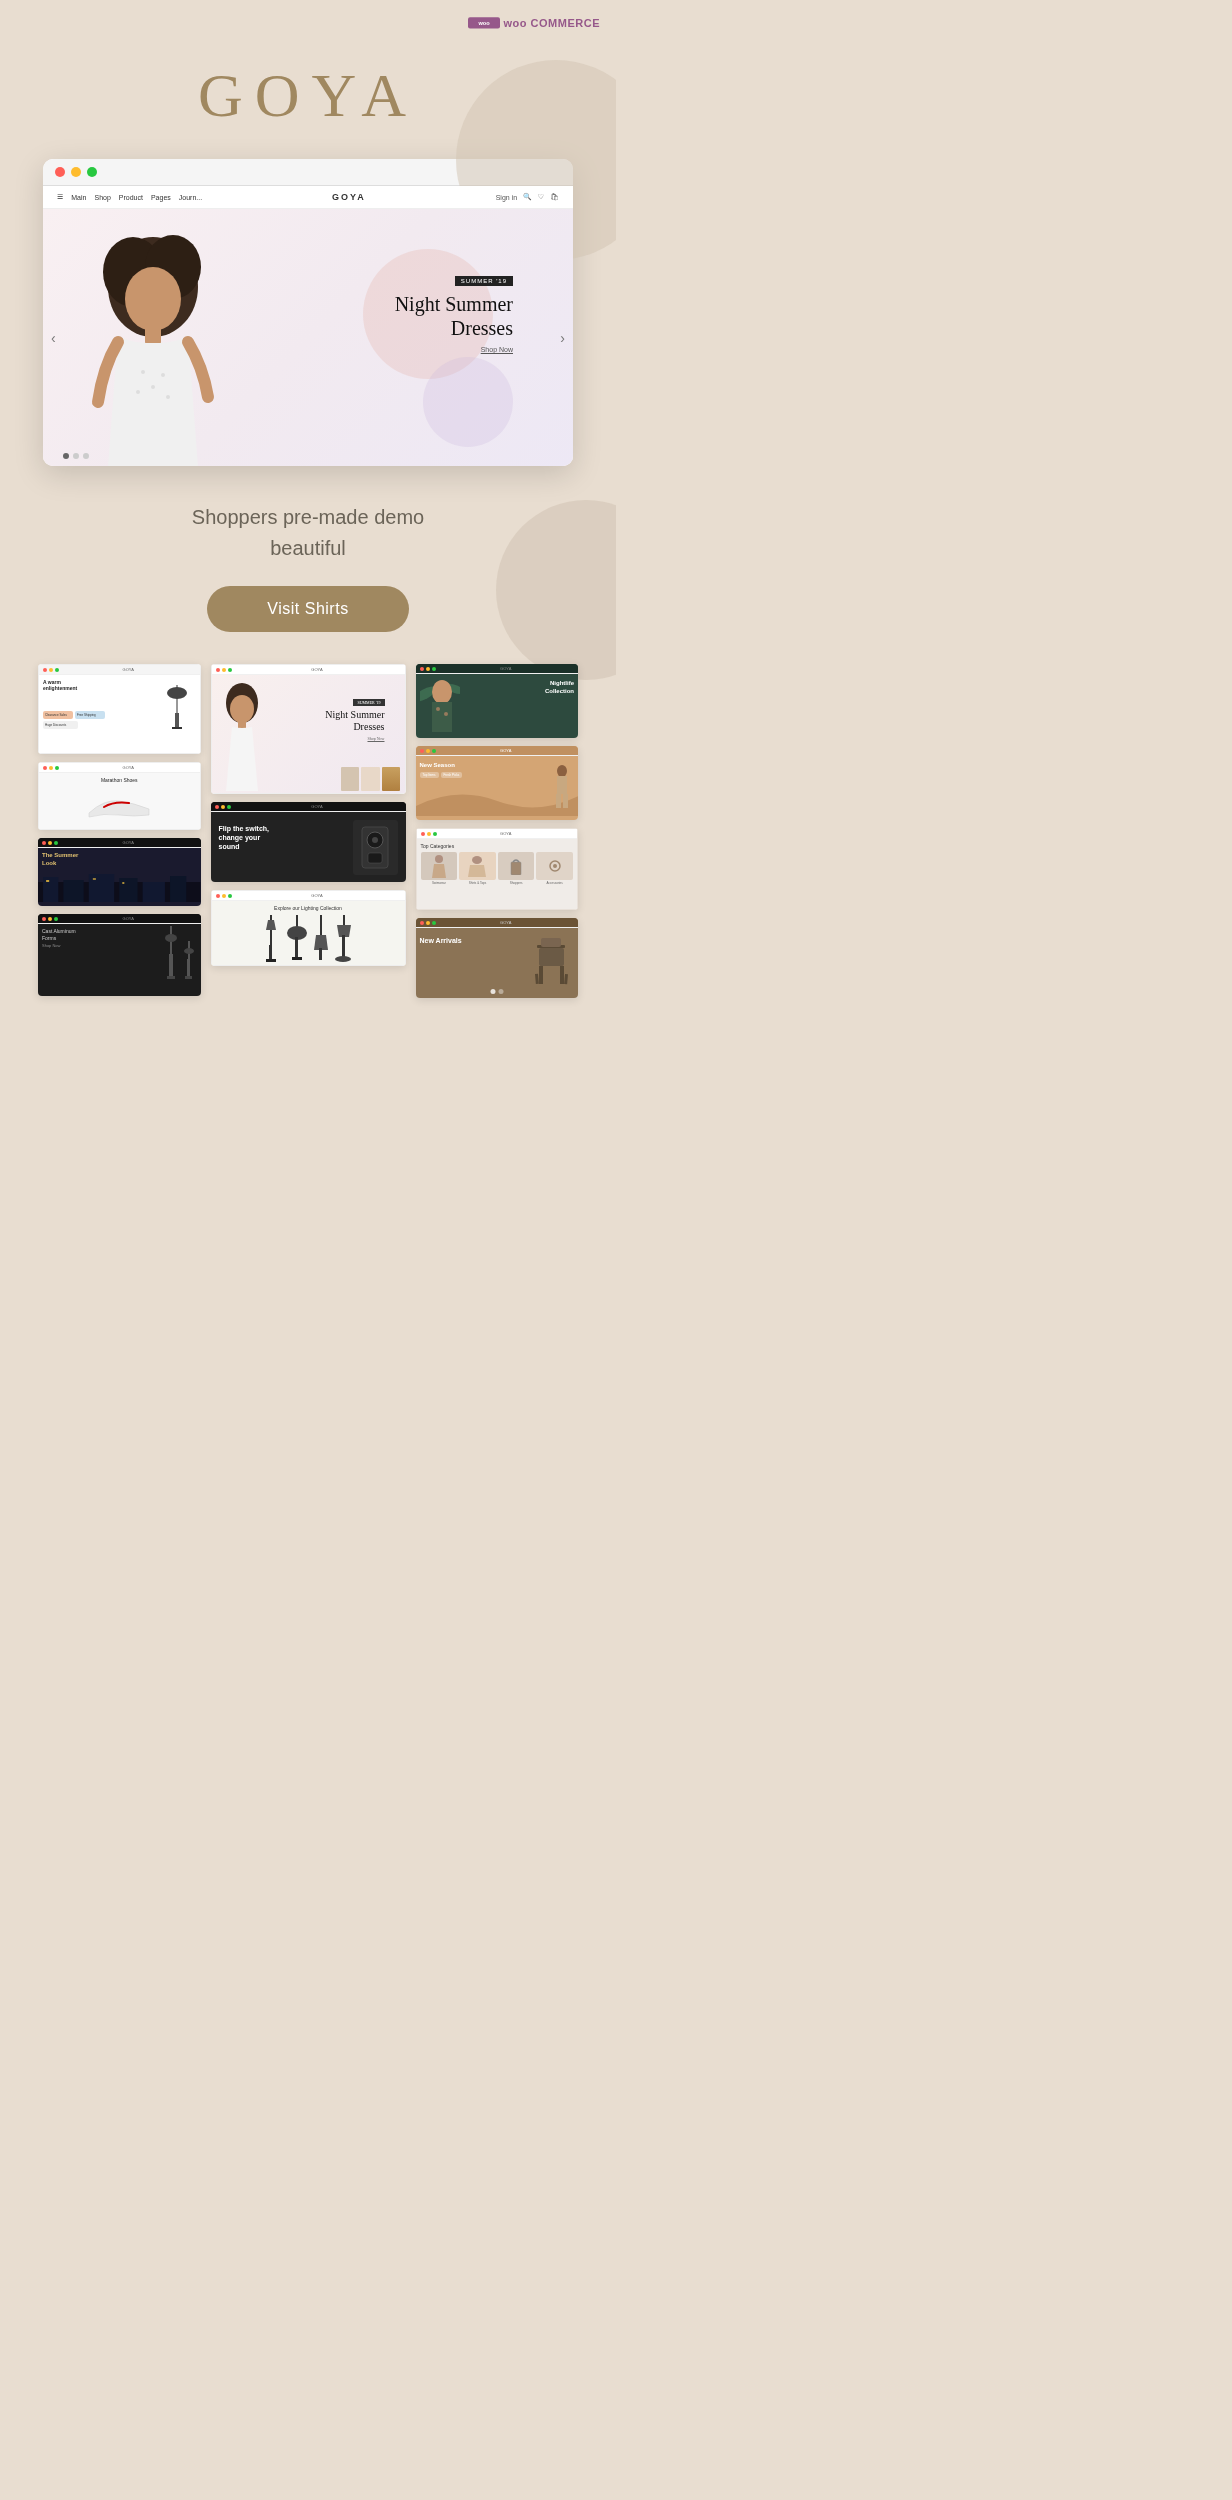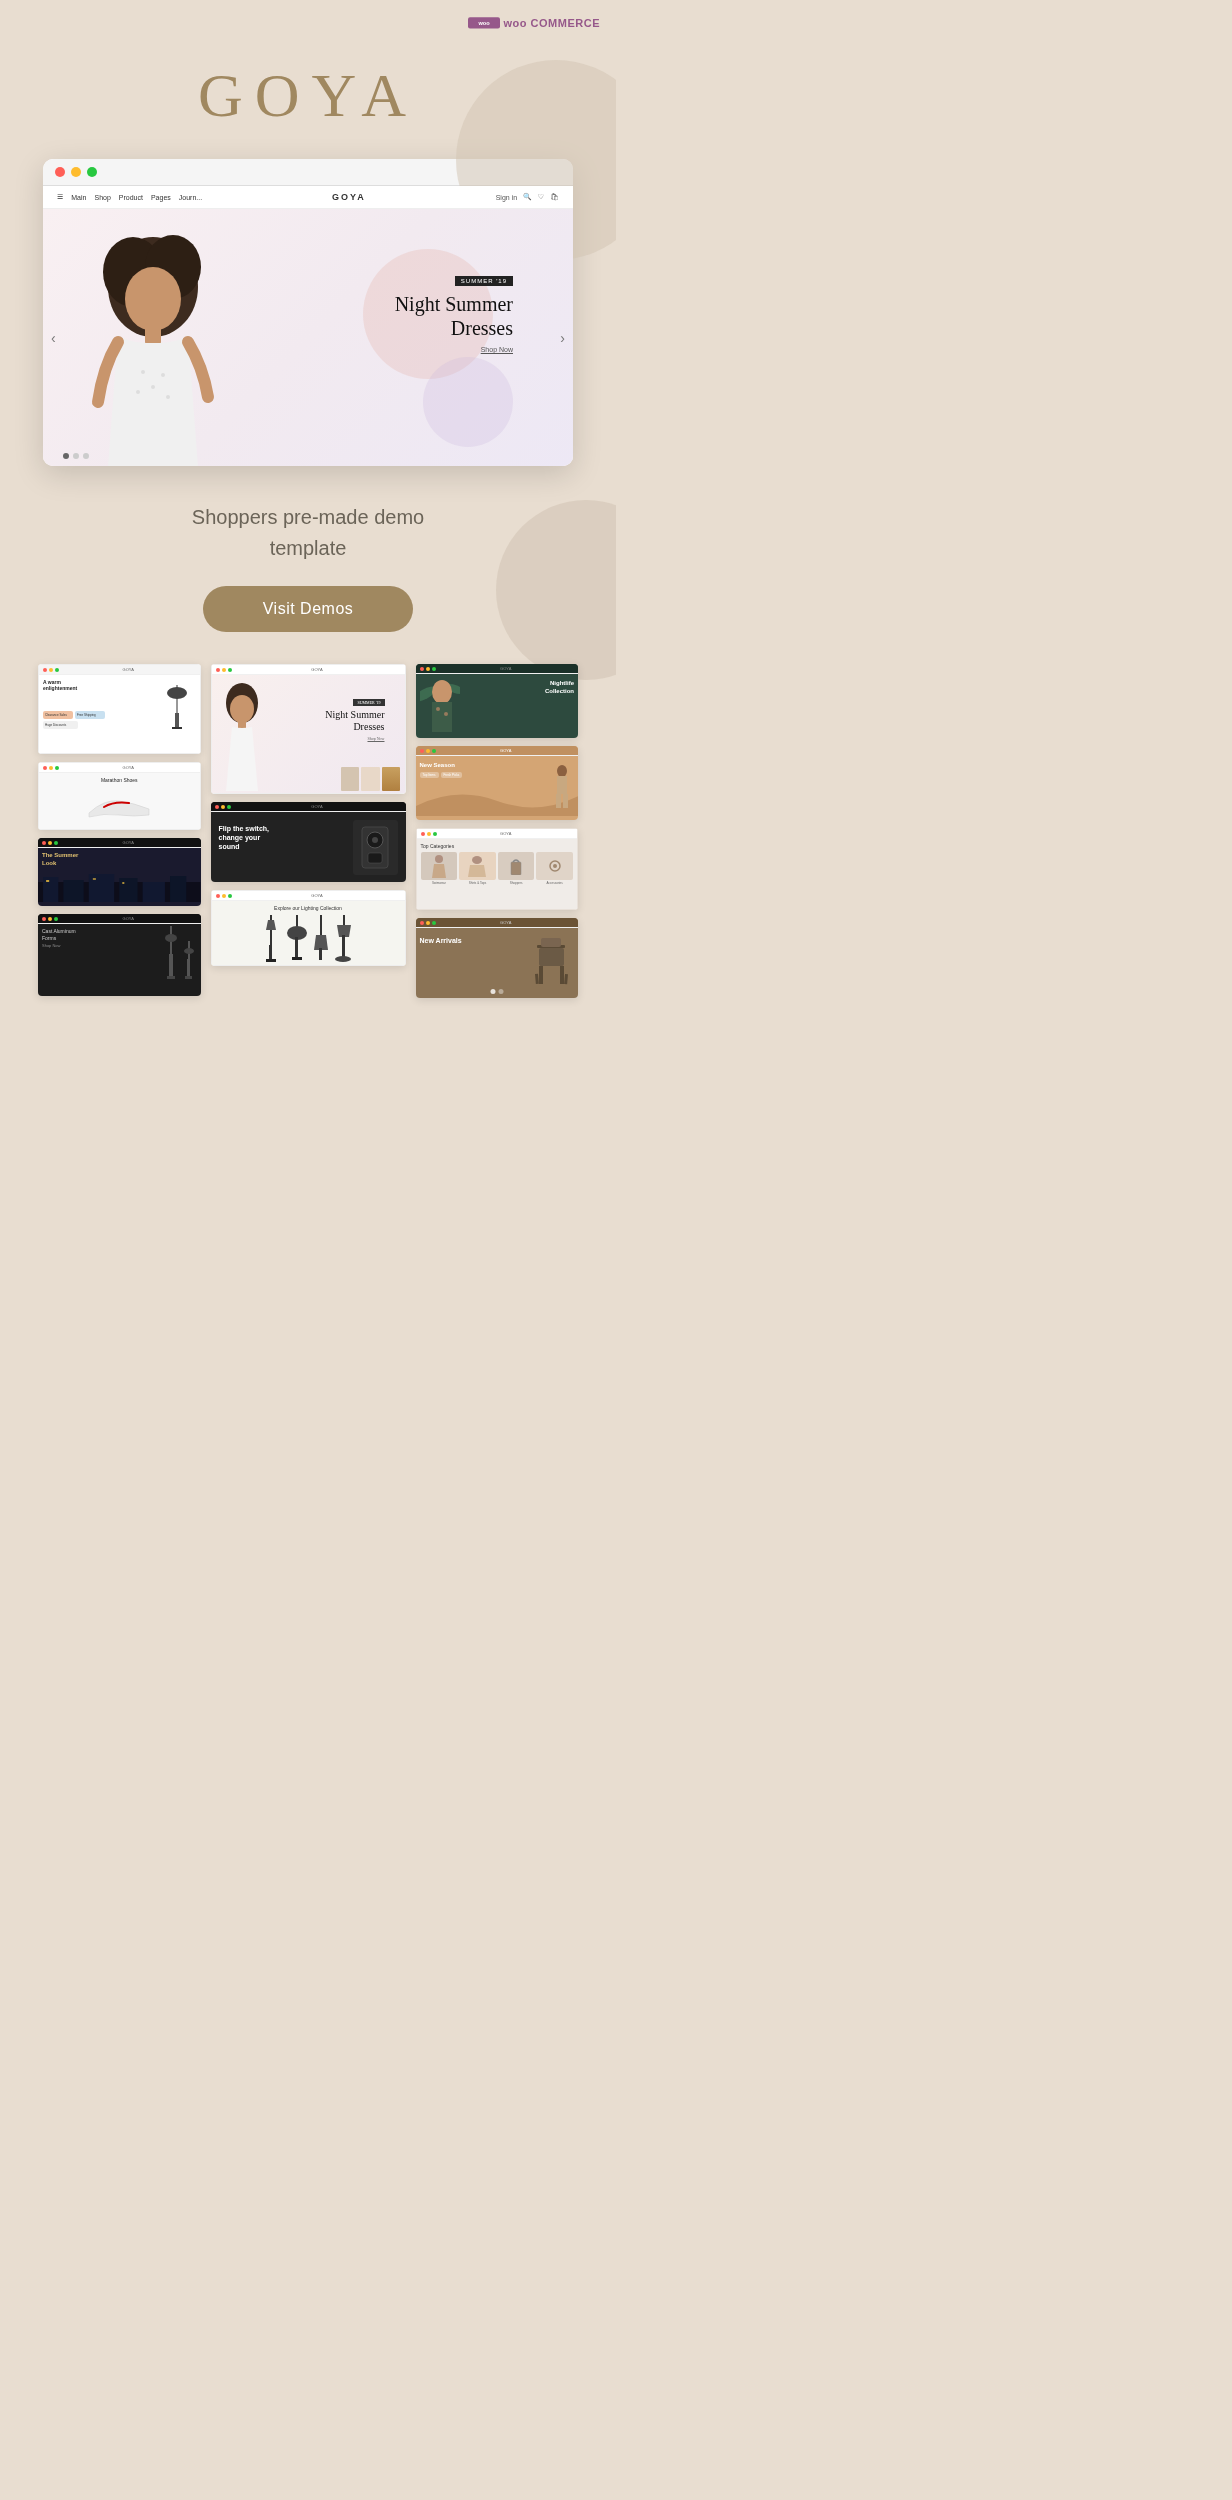--- a/index.html
+++ b/index.html
@@ -387,24 +387,24 @@
           <div class="sdot active"></div>
           <div class="sdot"></div>
           <div class="sdot"></div>
         </div>
       </div>
     </div>
   </div>
 
   <div class="section-text">
     <span>Shoppers pre-made demo</span><br>
-    <span>template</span>
+    <span>beautiful</span>
   </div>
 
-  <button class="visit-btn">Visit Demos</button>
+  <button class="visit-btn">Visit Shirts</button>
 
   <div class="demo-grid">
 
     <div class="demo-col demo-col-left">
 
       <div class="demo-thumb">
         <div style="background:#fff; height:90px; border:1px solid #eee; position:relative; overflow:hidden;">
           <div class="thumb-nav" style="background:#f5f5f5;">
             <div class="tn-dot" style="background:#ff5f57;"></div>
             <div class="tn-dot" style="background:#febc2e;"></div>

